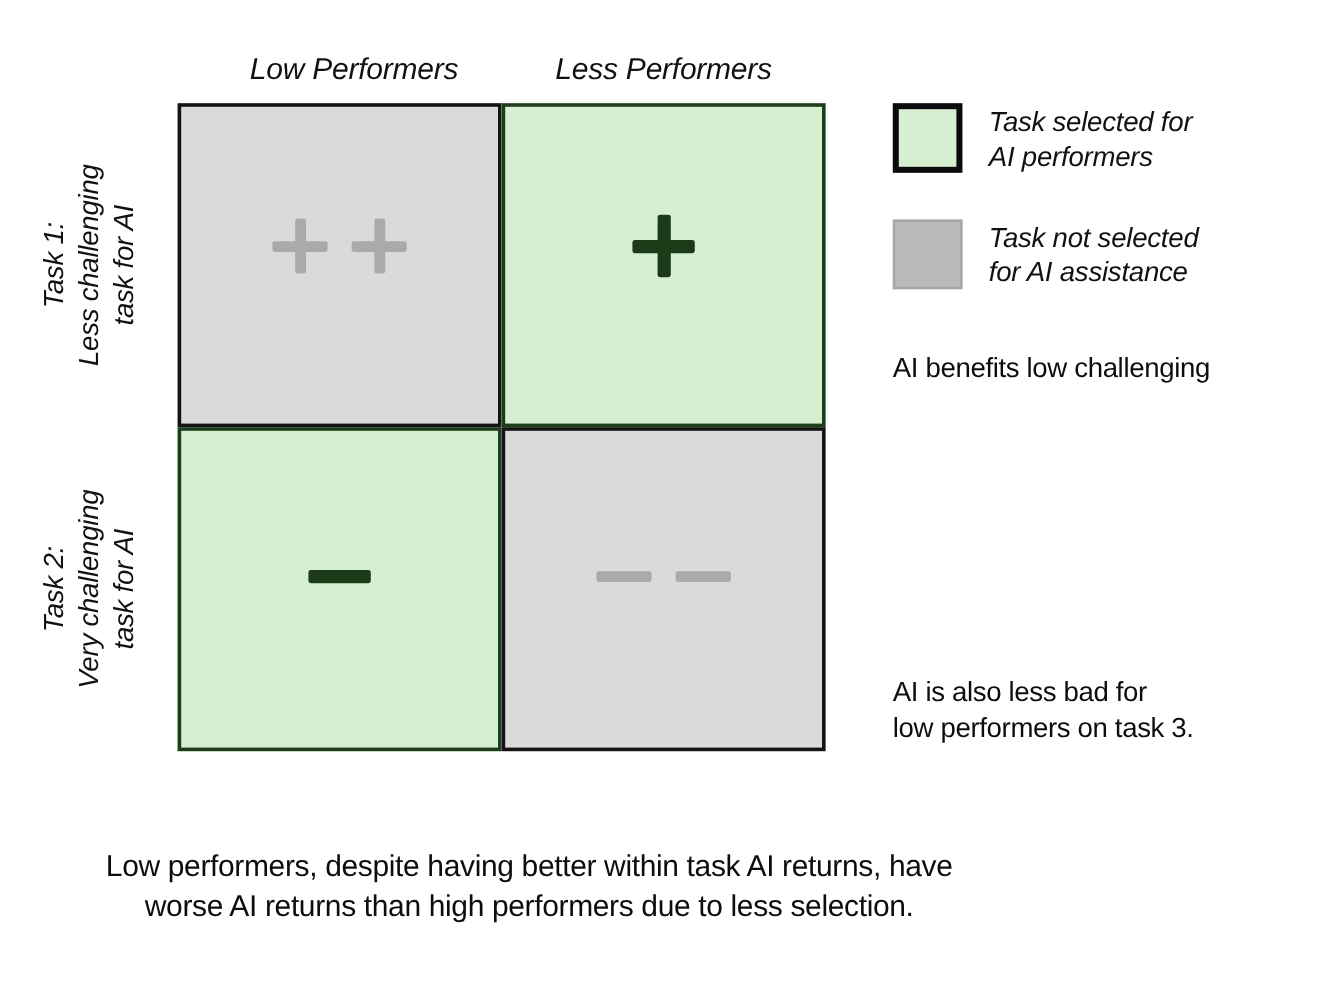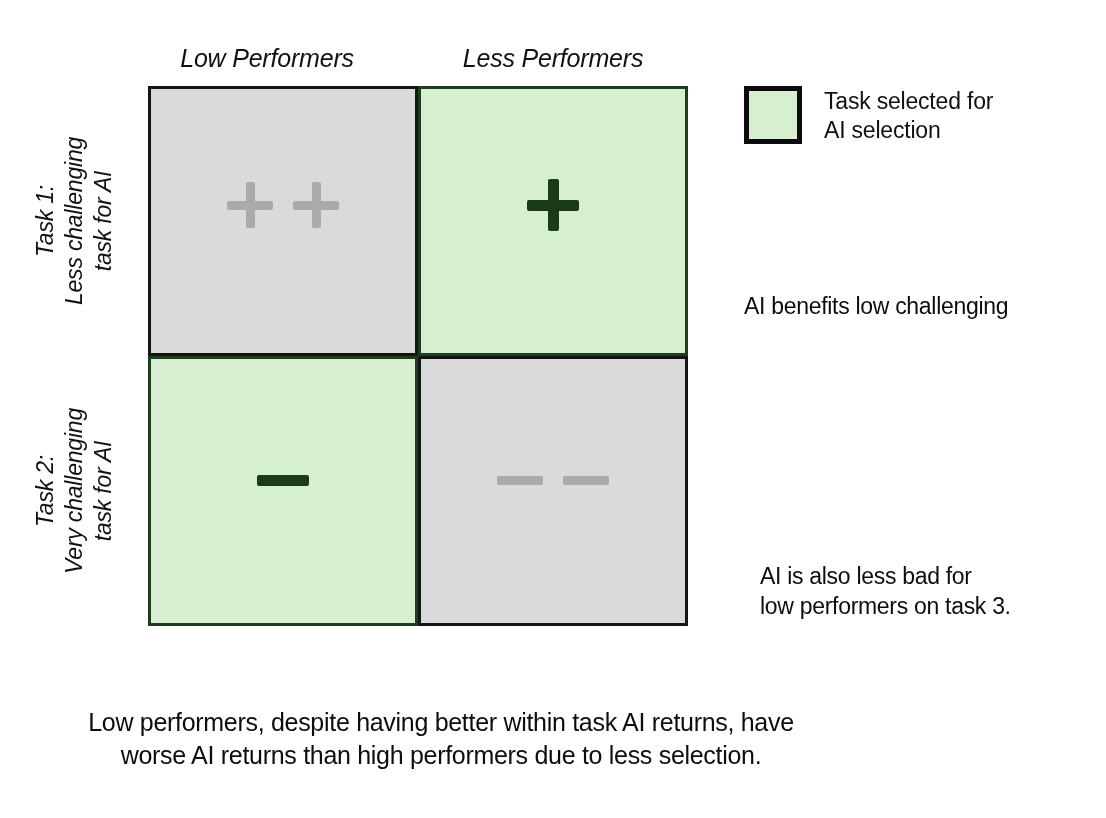--- a/index.html
+++ b/index.html
@@ -19,21 +19,21 @@
   
   .col-header {
     position: absolute;
     top: 44px;
     font-size: 25px;
     font-style: italic;
     text-align: center;
     color: #111111;
     letter-spacing: -0.2px;
   }
-  #col-low  { left: 132px; width: 270px; font-style: italic; }
+  #col-low  { left: 160px; width: 270px; font-style: italic; }
   #col-high { left: 418px; width: 270px; }
 
   
   .row-label-wrap {
     position: absolute;
     left: 0px;
     width: 148px;
     height: 270px;
   }
   #row-wrap-1 { top: 86px; }
@@ -120,39 +120,40 @@
     flex: 0 0 auto;
     width: 58px;
     height: 58px;
     box-sizing: border-box;
     margin-right: 22px;
   }
   .swatch.green { background: #d7efd1; border: 5px solid #0b0b0b; }
   .swatch.gray  { background: #b9b9b9; border: 2px solid #a6a6a6; }
   .legend-text {
     font-size: 23px;
+    font-style: italic;
     line-height: 1.25;
     color: #111111;
     padding-top: 1px;
     letter-spacing: -0.2px;
   }
   .legend-text .ln { display: block; }
 
   
   .note {
     position: absolute;
     left: 744px;
     width: 340px;
     font-size: 23px;
     line-height: 1.3;
     color: #0d0d0d;
     letter-spacing: -0.3px;
   }
   #note-1 { top: 292px; }
-  #note-2 { top: 562px; margin-left: 16px; }
+  #note-2 { top: 562px; }
   .note .ln { display: block; }
 
   
   #caption {
     position: absolute;
     left: 0;
     top: 706px;
     width: 882px;
     text-align: center;
     font-size: 25px;
@@ -227,24 +228,31 @@
   </div>
 
 </div>
 
 <div id="legend">
 
   <div class="legend-row">
     <span class="swatch green"></span>
     <span class="legend-text">
       <span class="ln">Task selected for</span>
-      <span class="ln">AI selection</span>
+      <span class="ln">AI performers</span>
     </span>
   </div>
 
+  <div class="legend-row" style="margin-top:38px">
+    <span class="swatch gray"></span>
+    <span class="legend-text">
+      <span class="ln">Task not selected</span>
+      <span class="ln">for AI assistance</span>
+    </span>
+  </div>
 
 </div>
 
 <div class="note" id="note-1">
   <span class="ln">AI benefits low challenging</span>
 </div>
 <div class="note" id="note-2">
   <span class="ln">AI is also less bad for</span>
   <span class="ln">low performers on task 3.</span>
 </div>

